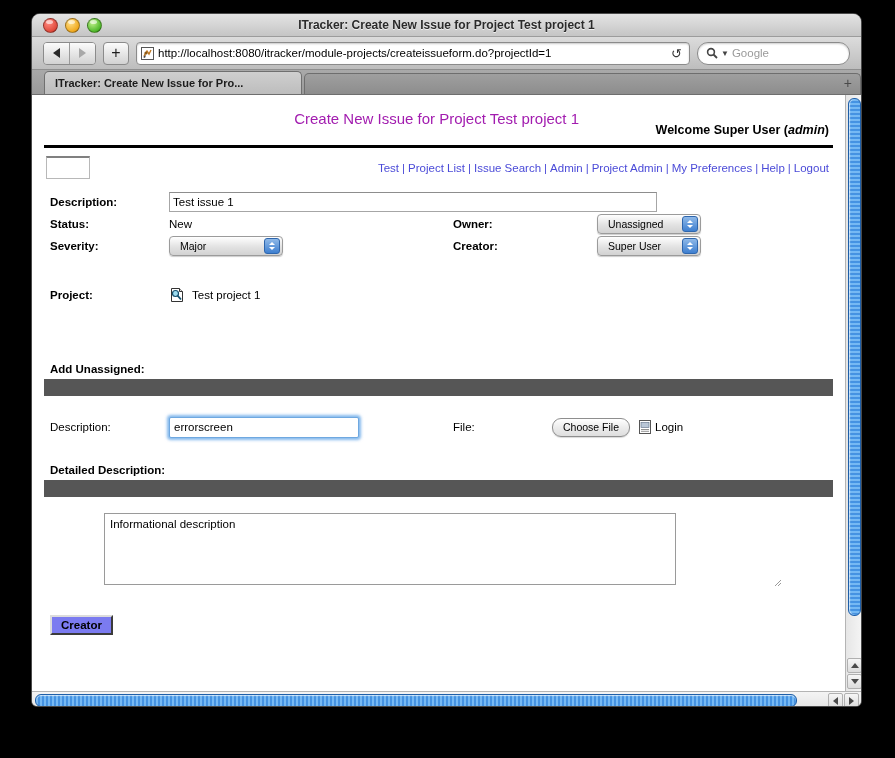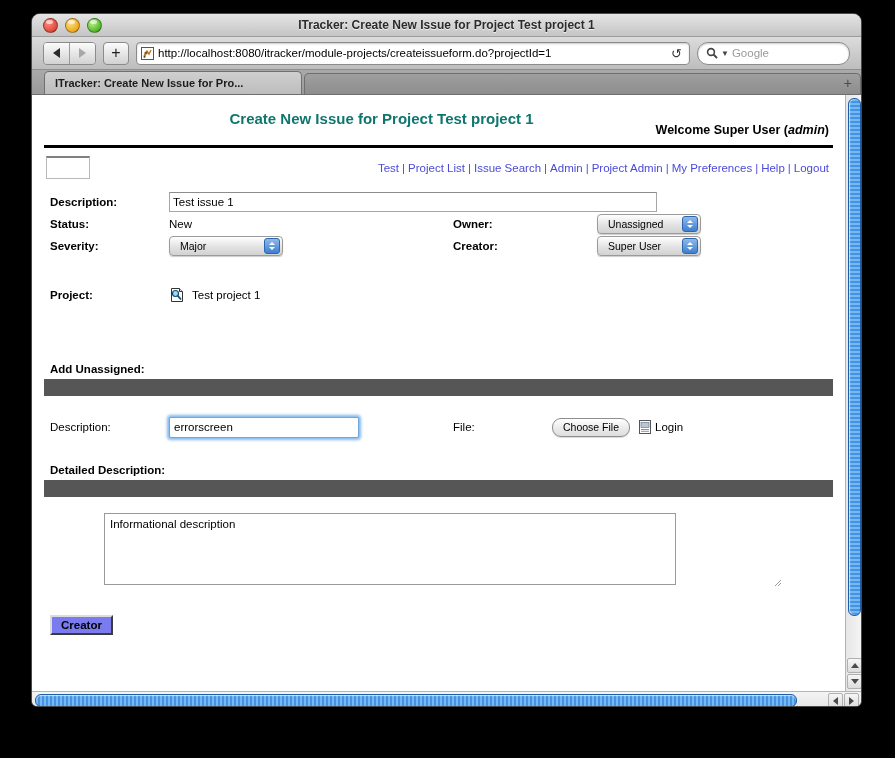--- a/index.html
+++ b/index.html
@@ -205,24 +205,24 @@
   
   #hdr {
     display: flex;
     align-items: flex-start;
     padding-top: 14px;
     padding-bottom: 8px;
     border-bottom: 3px solid #000000;
   }
   #hdr-title {
     flex: 1;
-    text-align: center;
+    text-align: right;
     font-size: 15px;
-    font-weight: bold;
-    color: #0f766e;
+    font-weight: normal;
+    color: #a21caf;
     line-height: 1.35;
     max-width: 430px;
     margin-left: 140px;
   }
   #hdr-welcome {
     width: 250px;
     text-align: right;
     font-size: 12.5px;
     font-weight: bold;
     color: #000;

